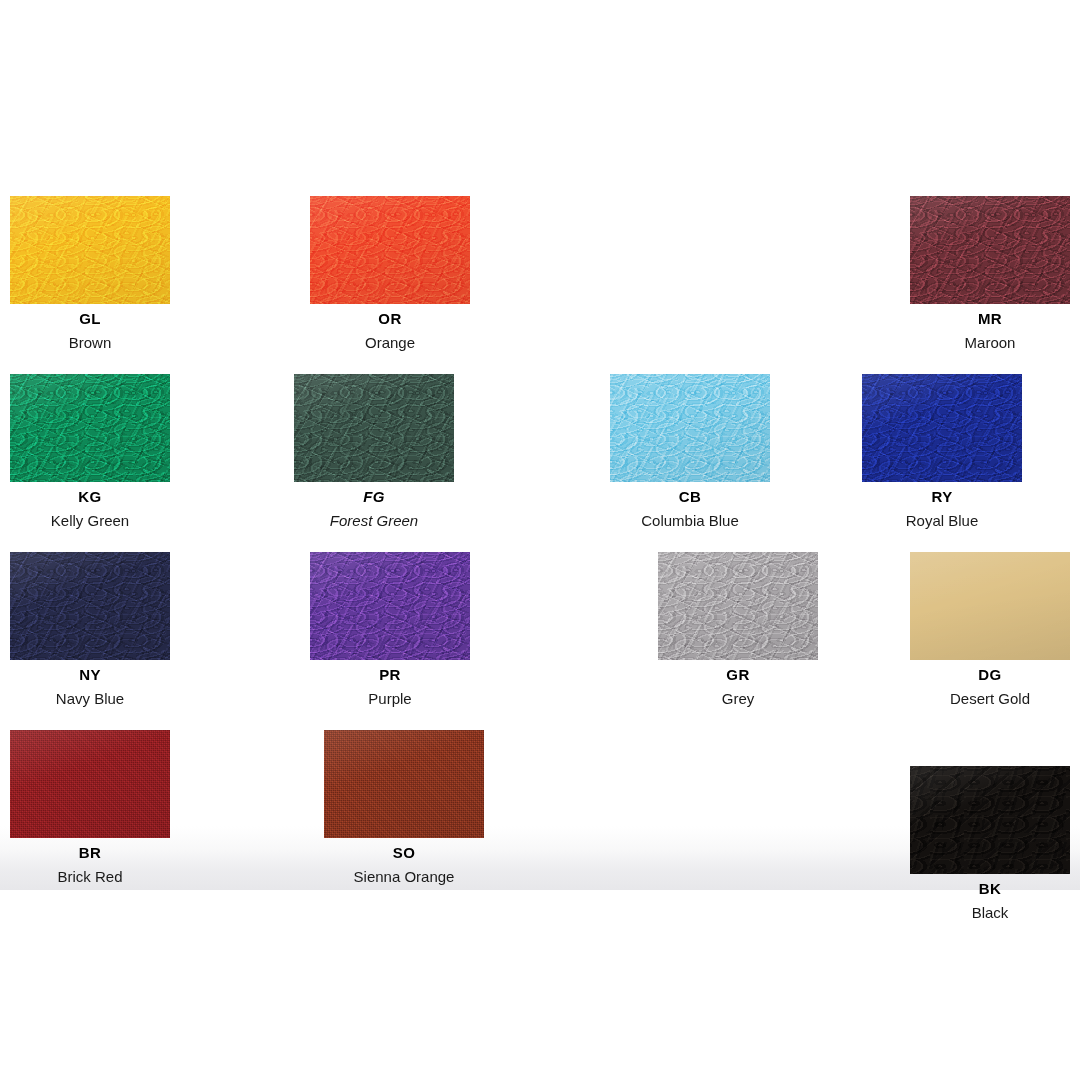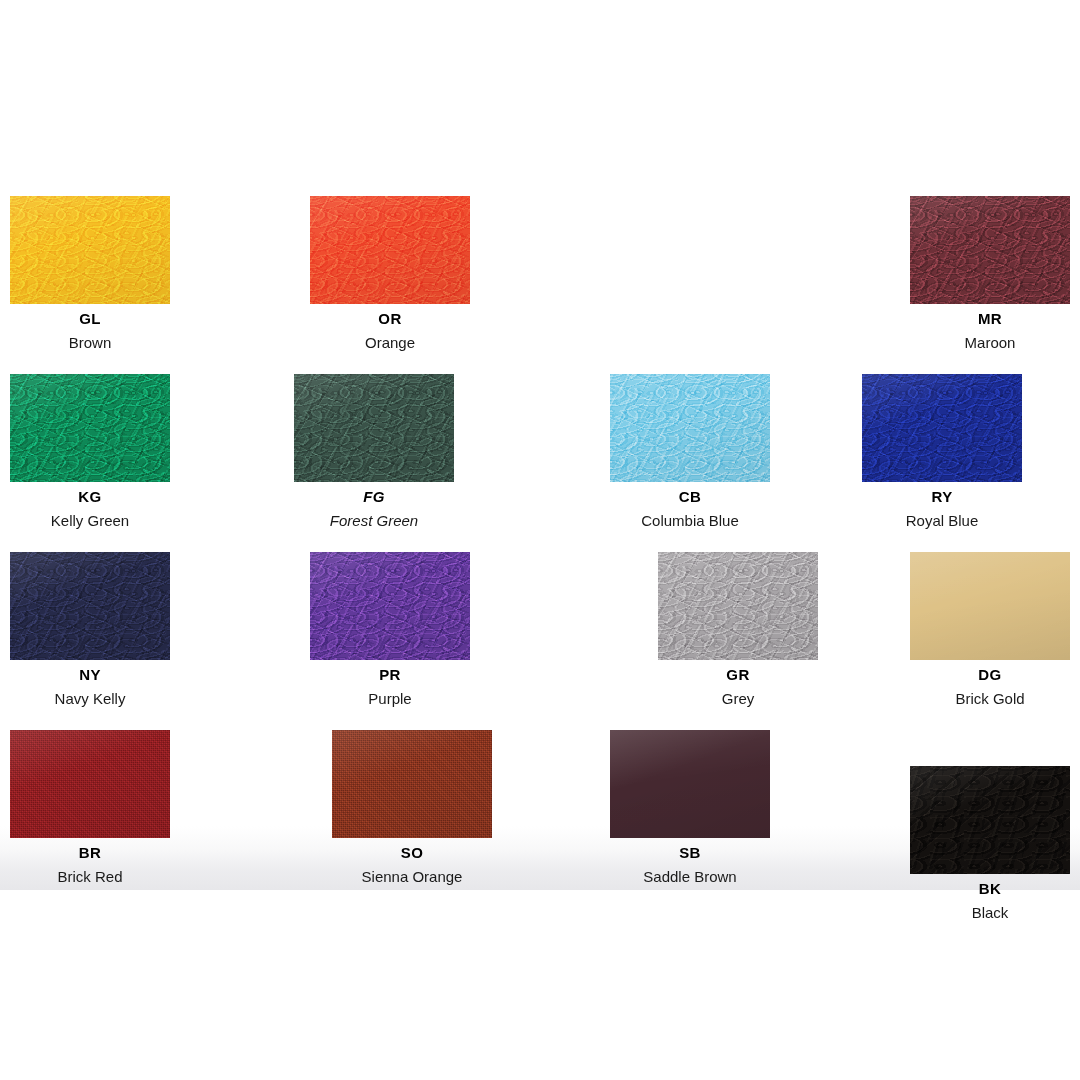--- a/index.html
+++ b/index.html
@@ -244,64 +244,57 @@
           <div class="sheen"></div>
         </div>
         <div class="code">RY</div>
         <div class="name">Royal Blue</div>
       </div>
       <div class="cell" style="left: 10px; top: 552px;">
         <div class="swatch tex-vinyl" style="background-color: rgb(38, 42, 74);">
           <div class="sheen"></div>
         </div>
         <div class="code">NY</div>
-        <div class="name">Navy Kelly</div>
+        <div class="name">Navy Blue</div>
       </div>
       <div class="cell" style="left: 310px; top: 552px;">
         <div class="swatch tex-vinyl" style="background-color: rgb(98, 57, 155);">
           <div class="sheen"></div>
         </div>
         <div class="code">PR</div>
         <div class="name">Purple</div>
       </div>
       <div class="cell" style="left: 626px; top: 552px; margin-left: 32px;">
         <div class="swatch tex-vinyl" style="background-color: rgb(169, 166, 169);">
           <div class="sheen"></div>
         </div>
         <div class="code">GR</div>
         <div class="name">Grey</div>
       </div>
       <div class="cell" style="left: 910px; top: 552px;">
         <div class="swatch tex-flat" style="background-color: rgb(222, 194, 135);">
           <div class="sheen"></div>
         </div>
         <div class="code">DG</div>
-        <div class="name">Brick Gold</div>
+        <div class="name">Desert Gold</div>
       </div>
       <div class="cell" style="left: 10px; top: 730px;">
         <div class="swatch tex-weave" style="background-color: rgb(148, 31, 35);">
           <div class="sheen"></div>
         </div>
         <div class="code">BR</div>
         <div class="name">Brick Red</div>
       </div>
-      <div class="cell" style="left: 318px; top: 730px; padding-left: 14px;">
+      <div class="cell" style="left: 310px; top: 730px; padding-left: 14px;">
         <div class="swatch tex-weave" style="background-color: rgb(140, 54, 32);">
           <div class="sheen"></div>
         </div>
         <div class="code">SO</div>
         <div class="name">Sienna Orange</div>
       </div>
-      <div class="cell" style="left: 610px; top: 730px;">
-        <div class="swatch tex-flat" style="background-color: rgb(69, 40, 48);">
-          <div class="sheen"></div>
-        </div>
-        <div class="code">SB</div>
-        <div class="name">Saddle Brown</div>
-      </div>
       <div class="cell" style="left: 910px; top: 766px;">
         <div class="swatch tex-coarse" style="background-color: rgb(20, 17, 15);">
           <div class="sheen"></div>
         </div>
         <div class="code">BK</div>
         <div class="name">Black</div>
       </div>
     </div>
 </div>
 

